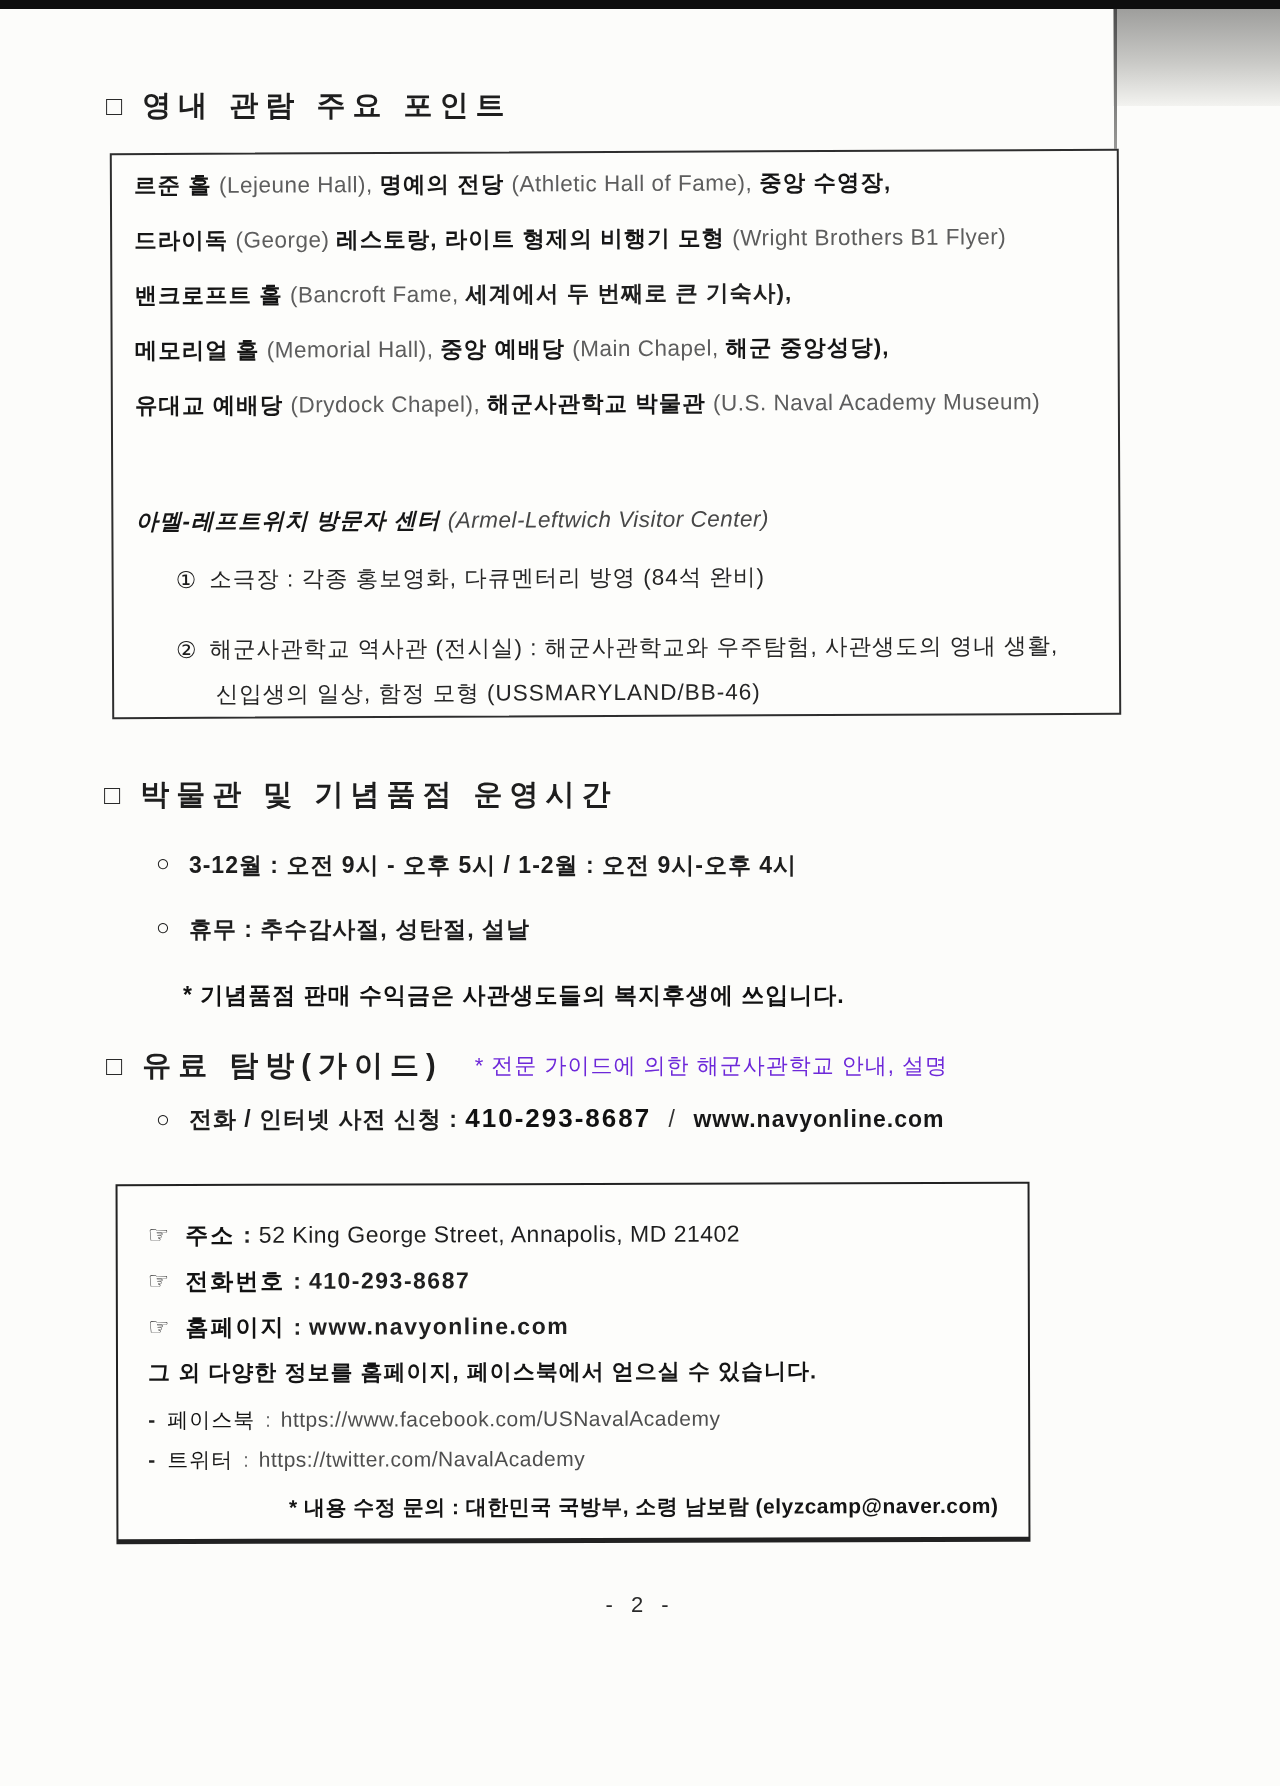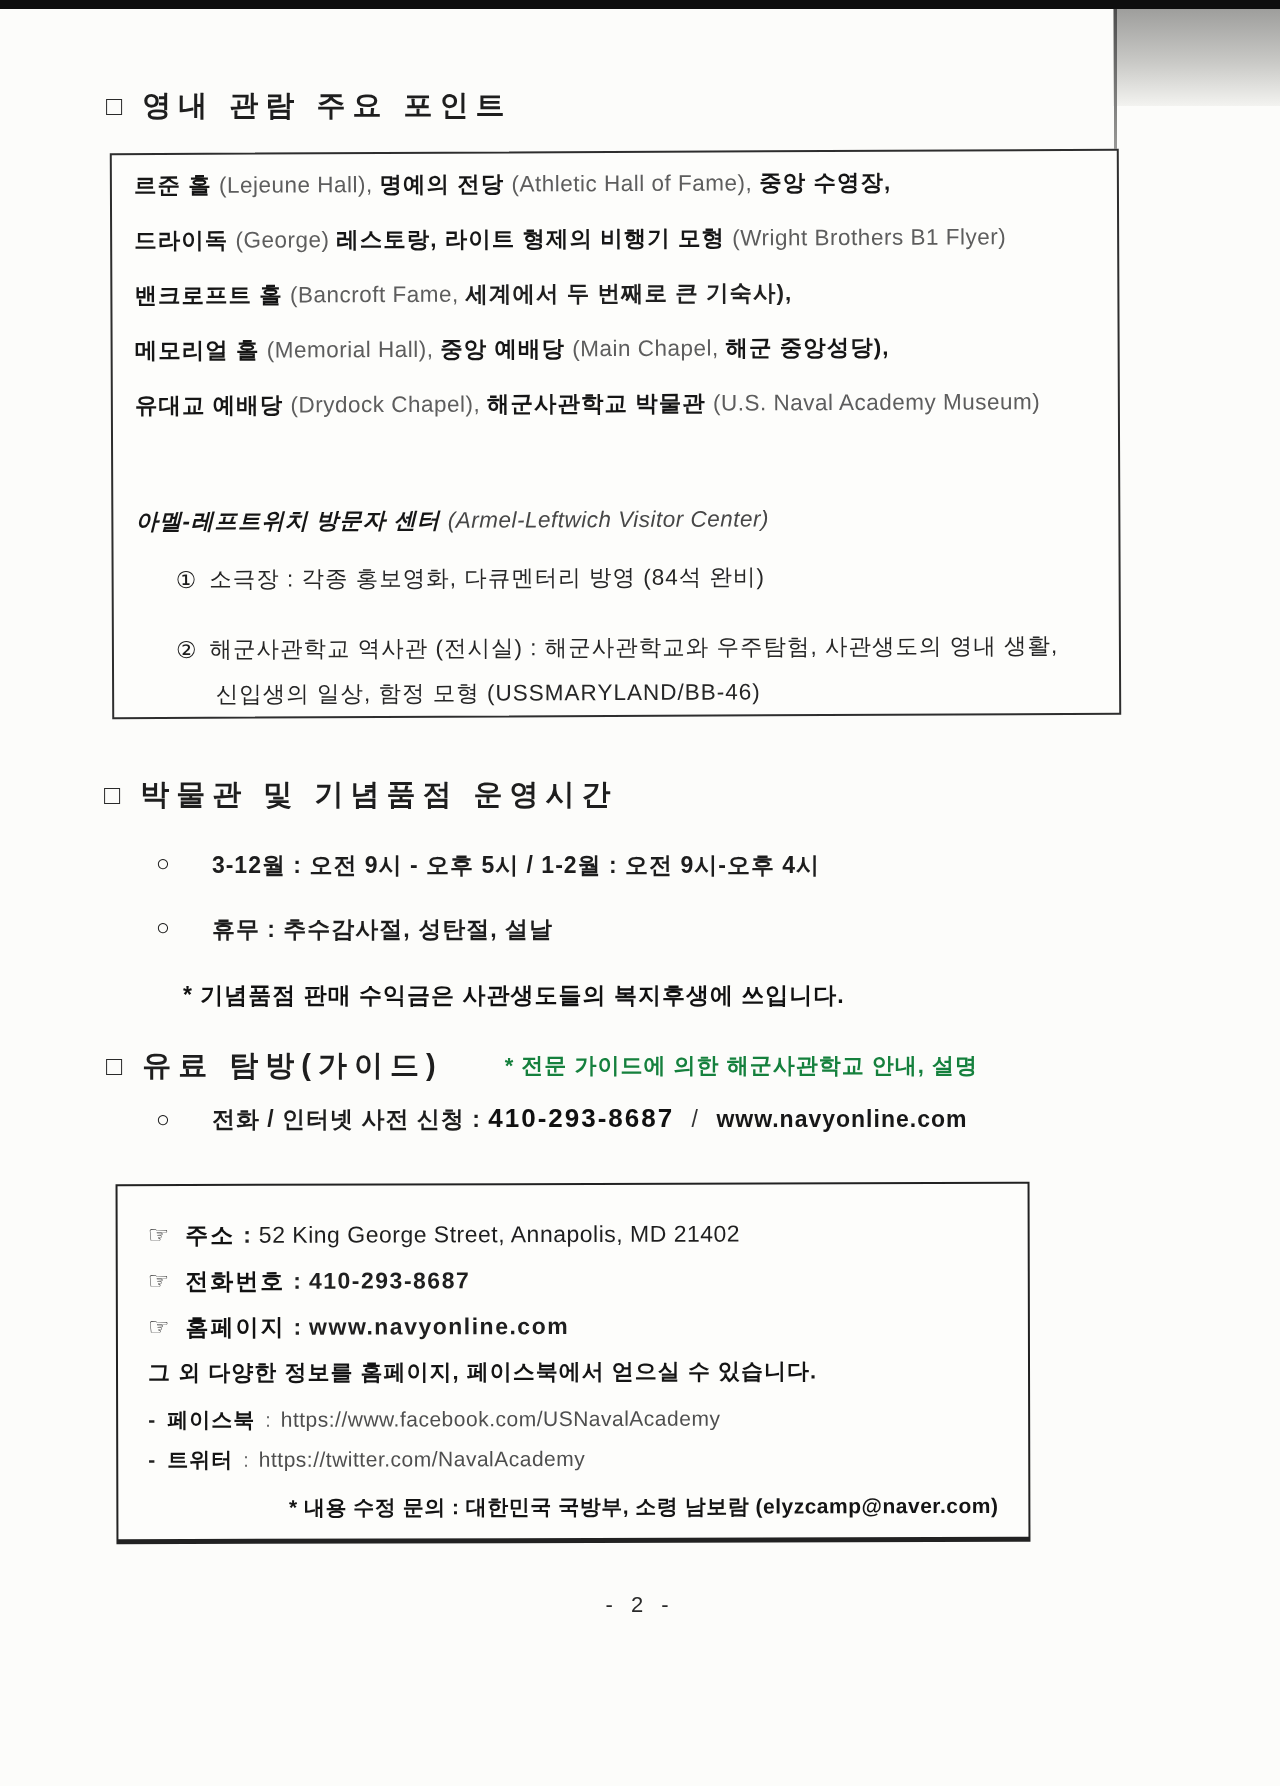--- a/index.html
+++ b/index.html
@@ -14,21 +14,21 @@
     background:linear-gradient(180deg,#9e9e9c 0%,#c9c9c6 55%,#f3f3f0 100%);}
   .corner-line{position:absolute;top:9px;left:1114px;width:3px;height:198px;
     background:linear-gradient(180deg,#4d4d4d,#b8b8b5);}
   
   .h-section{position:absolute;display:flex;align-items:center;white-space:nowrap;
     font-size:29px;font-weight:600;letter-spacing:7px;color:#1e1e1e;}
   .h-square{font-size:27px;font-weight:400;letter-spacing:0;margin-right:20px;color:#2a2a2a;}
   #heading1{left:106px;top:86px;}
   #heading2{left:104px;top:775px;}
   #heading3{left:106px;top:1046px;}
-  .side-note{font-size:22px;font-weight:700;letter-spacing:1px;margin-left:62px;color:#15803d;}
+  .side-note{font-size:22px;font-weight:400;letter-spacing:1px;margin-left:32px;color:#6d28d9;}
   
   .box1{position:absolute;left:111px;top:151px;width:1009px;height:566px;
     border:2px solid #2e2e2e;box-sizing:border-box;padding:16px 20px 0 22px;
     transform:rotate(-0.25deg);background:#fdfdfb;}
   .box-line{font-size:22.5px;line-height:30px;margin-bottom:25px;letter-spacing:1px;
     white-space:nowrap;color:#2b2b2b;}
   .seg.kb{font-weight:700;color:#161616;}
   .seg.k{font-weight:600;color:#202020;}
   .seg.en{font-weight:400;color:#5d5d5d;letter-spacing:0.5px;}
   .seg.kbi{font-weight:700;font-style:italic;color:#161616;}
@@ -37,21 +37,21 @@
   .numbered{display:flex;gap:12px;margin-left:40px;font-size:22.5px;line-height:30px;
     letter-spacing:1px;color:#262626;}
   #num1{margin-top:28px;}
   #num2{margin-top:40px;}
   .num-marker{font-size:23px;color:#1c1c1c;}
   .num-line2{margin-top:15px;padding-left:6px;}
   
   .list-item{position:absolute;display:flex;gap:18px;font-size:23px;letter-spacing:1px;
     color:#1d1d1d;white-space:nowrap;}
   .item-marker{font-size:23px;color:#141414;}
-  .item-strong{font-weight:600;margin-left:23px;}
+  .item-strong{font-weight:600;}
   #museum-item1{left:156px;top:850px;}
   #museum-item2{left:156px;top:914px;}
   #museum-note{position:absolute;left:183px;top:980px;font-size:23px;font-weight:700;
     letter-spacing:1px;color:#111;white-space:nowrap;}
   
   #tour-item{left:156px;top:1103px;align-items:baseline;}
   .tour-phone{font-weight:700;font-size:26px;letter-spacing:2px;color:#111;}
   .tour-url{font-weight:700;font-size:23px;color:#171717;}
   .tour-sep{margin:0 10px;color:#333;}
   
@@ -62,21 +62,21 @@
     line-height:30px;white-space:nowrap;}
   .info-icon{font-size:24px;margin-right:16px;color:#1a1a1a;}
   .info-label{font-weight:700;letter-spacing:2px;color:#121212;text-align:center;}
   .info-sep{font-weight:700;margin:0 8px;}
   .info-value{color:#1f1f1f;letter-spacing:0.5px;}
   .info-row.bold-val .info-value{font-weight:700;letter-spacing:1.5px;}
   .more-info{font-size:22px;font-weight:700;letter-spacing:1px;color:#141414;
     margin:12px 0 18px 0;white-space:nowrap;}
   .social-row{display:flex;align-items:baseline;margin-bottom:12px;white-space:nowrap;}
   .social-dash{font-weight:700;font-size:21px;margin-right:12px;}
-  .social-label{font-weight:700;font-size:21px;letter-spacing:1px;color:#141414;}
+  .social-label{font-weight:400;font-size:21px;letter-spacing:1px;color:#141414;}
   .social-sep{color:#666;margin:0 10px;font-size:20px;}
   .social-url{color:#4e4e4e;font-size:21px;letter-spacing:0.5px;}
   .contact-note{margin-top:20px;text-align:right;font-size:21px;font-weight:700;
     letter-spacing:0.5px;color:#141414;padding-right:4px;white-space:nowrap;}
   
   .page-footer{position:absolute;top:1592px;left:0;width:100%;text-align:center;
     font-size:22px;letter-spacing:6px;color:#2a2a2a;}
 </style>
 </head>
 <body>

